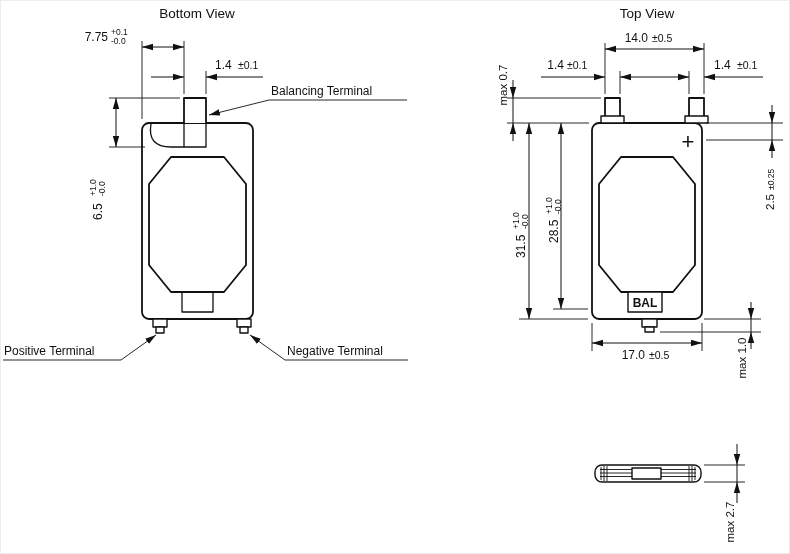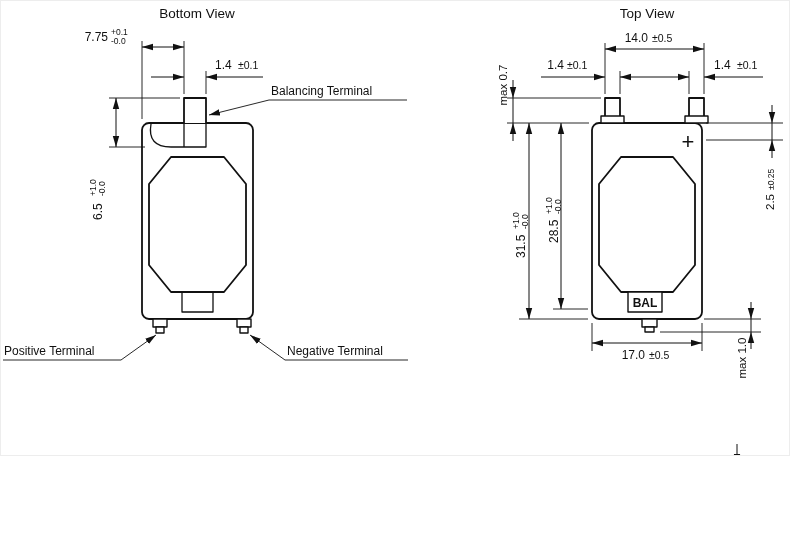--- a/index.html
+++ b/index.html
@@ -1,17 +1,17 @@
 <!DOCTYPE html>
 <html><head>
 <meta charset="utf-8">
 <style>
   html,body{margin:0;padding:0}
   body{background:#fff;font-family:"Liberation Sans",sans-serif}
-  .canvas{position:relative;width:790px;height:456px;background:#fff;border:1px solid #ededed;box-sizing:border-box;overflow:hidden}
+  .canvas{position:relative;width:790px;height:554px;background:#fff;border:1px solid #ededed;box-sizing:border-box;overflow:hidden}
   svg{display:block}
   .part{fill:#fff;stroke:#111;stroke-width:1.8;stroke-linejoin:round}
   .part2{fill:#fff;stroke:#111;stroke-width:1.4;stroke-linejoin:round}
   .inner{fill:none;stroke:#111;stroke-width:1.3;stroke-linejoin:round}
   .dim{stroke:#111;stroke-width:1;fill:none}
   .thin{stroke:#111;stroke-width:0.9;fill:none}
   text{fill:#111}
   .t13{font-size:13.5px}
   .t12{font-size:12px}
   .t11{font-size:11.5px}

